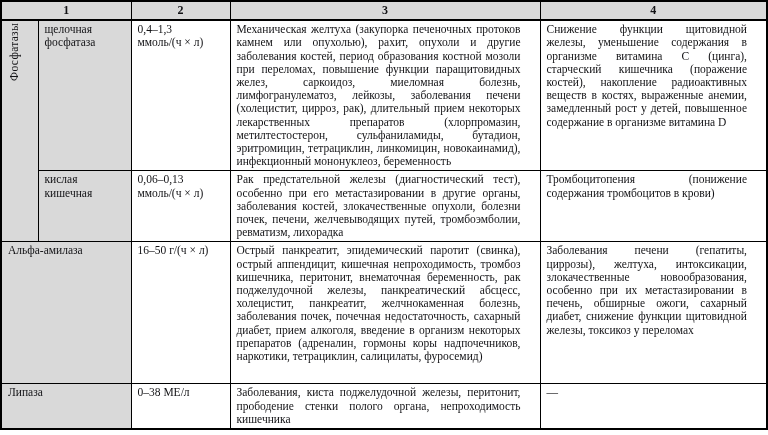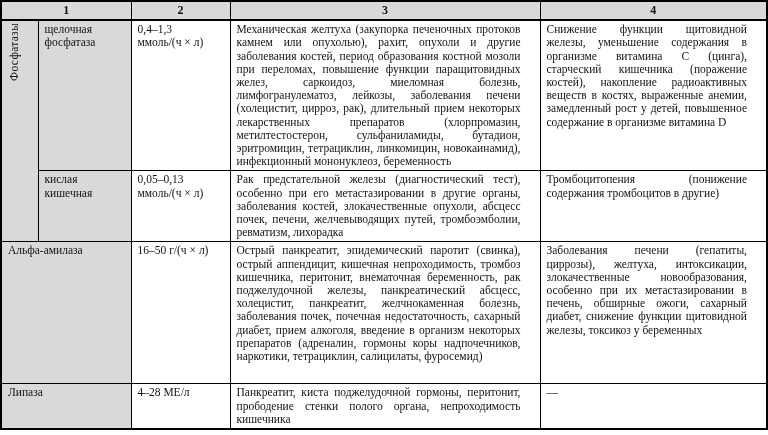--- a/index.html
+++ b/index.html
@@ -86,33 +86,33 @@
           <span>Фосфатазы</span>
         </td>
         <td class="shade name">щелочная фосфатаза</td>
         <td class="range">0,4–1,3 ммоль/(ч × л)</td>
         <td class="desc">Механическая желтуха (закупорка печеночных протоков камнем или опухолью), рахит, опухоли и другие заболевания костей, период образования костной мозоли при переломах, повышение функции паращитовидных желез, саркоидоз, миеломная болезнь, лимфогранулематоз, лейкозы, заболевания печени (холецистит, цирроз, рак), длительный прием некоторых лекарственных препаратов (хлорпромазин, метилтестостерон, сульфаниламиды, бутадион, эритромицин, тетрациклин, линкомицин, новокаинамид), инфекционный мононуклеоз, беременность</td>
         <td class="desc">Снижение функции щитовидной железы, уменьшение содержания в организме витамина C (цинга), старческий кишечника (поражение костей), накопление радиоактивных веществ в костях, выраженные анемии, замедленный рост у детей, повышенное содержание в организме витамина D</td>
       </tr>
 
       <tr style="height:71px">
         <td class="shade name">кислая кишечная</td>
-        <td class="range">0,05–0,13 ммоль/(ч × л)</td>
-        <td class="desc">Рак предстательной железы (диагностический тест), особенно при его метастазировании в другие органы, заболевания костей, злокачественные опухоли, абсцесс почек, печени, желчевыводящих путей, тромбоэмболии, ревматизм, лихорадка</td>
-        <td class="desc">Тромбоцитопения (понижение содержания тромбоцитов в другие)</td>
+        <td class="range">0,06–0,13 ммоль/(ч × л)</td>
+        <td class="desc">Рак предстательной железы (диагностический тест), особенно при его метастазировании в другие органы, заболевания костей, злокачественные опухоли, болезни почек, печени, желчевыводящих путей, тромбоэмболии, ревматизм, лихорадка</td>
+        <td class="desc">Тромбоцитопения (понижение содержания тромбоцитов в крови)</td>
       </tr>
 
       <tr style="height:142px">
         <td class="shade name" colspan="2">Альфа-амилаза</td>
         <td class="range">16–50 г/(ч × л)</td>
         <td class="desc">Острый панкреатит, эпидемический паротит (свинка), острый аппендицит, кишечная непроходимость, тромбоз кишечника, перитонит, внематочная беременность, рак поджелудочной железы, панкреатический абсцесс, холецистит, панкреатит, желчнокаменная болезнь, заболевания почек, почечная недостаточность, сахарный диабет, прием алкоголя, введение в организм некоторых препаратов (адреналин, гормоны коры надпочечников, наркотики, тетрациклин, салицилаты, фуросемид)</td>
-        <td class="desc">Заболевания печени (гепатиты, циррозы), желтуха, интоксикации, злокачественные новообразования, особенно при их метастазировании в печень, обширные ожоги, сахарный диабет, снижение функции щитовидной железы, токсикоз у беременных</td>
+        <td class="desc">Заболевания печени (гепатиты, циррозы), желтуха, интоксикации, злокачественные новообразования, особенно при их метастазировании в печень, обширные ожоги, сахарный диабет, снижение функции щитовидной железы, токсикоз у переломах</td>
       </tr>
 
       <tr style="height:45px">
         <td class="shade name" colspan="2">Липаза</td>
-        <td class="range">4–28 МЕ/л</td>
-        <td class="desc">Панкреатит, киста поджелудочной гормоны, перитонит, прободение стенки полого органа, непроходимость кишечника</td>
+        <td class="range">0–38 МЕ/л</td>
+        <td class="desc">Заболевания, киста поджелудочной железы, перитонит, прободение стенки полого органа, непроходимость кишечника</td>
         <td class="desc">—</td>
       </tr>
     </tbody>
   </table>
 </div>
 
 </body></html>

